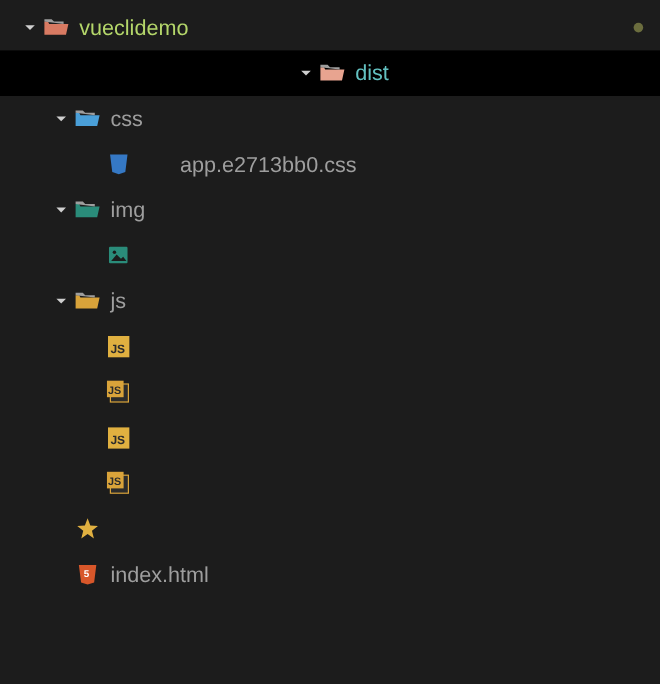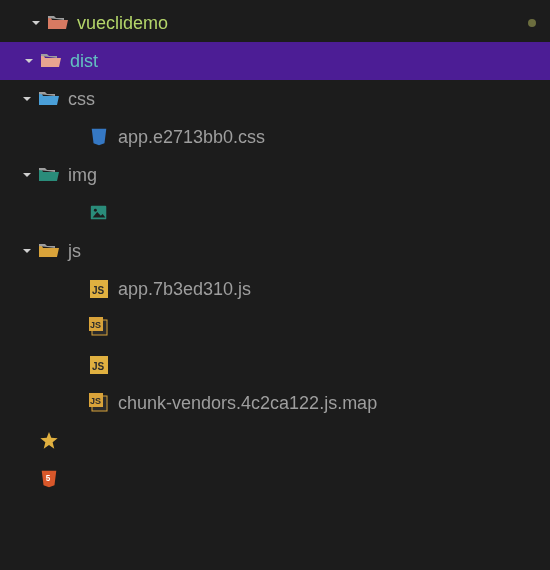--- a/index.html
+++ b/index.html
@@ -13,21 +13,22 @@
       overflow: hidden;
       padding-top: 4px;
     }
     .row {
       display: flex;
       align-items: center;
       height: 38px;
       white-space: nowrap;
     }
     .row.selected {
-      background: #4c1d95;
+      background: #000000;
+      justify-content: center;
     }
     .arrow {
       width: 14px;
       display: inline-flex;
       justify-content: center;
       align-items: center;
       color: #cfcfcf;
       font-size: 11px;
     }
     .arrow svg { display: block; }
@@ -41,24 +42,24 @@
     }
     .label { }
     .root-label { color: #b4d66a; }
     .selected-label { color: #63c1c1; }
     .dot {
       width: 8px; height: 8px; border-radius: 50%;
       background: #6b6d3e;
       margin-left: auto;
       margin-right: 14px;
     }
-    .ind-0 { padding-left: 7px; margin-left: 22px; }
+    .ind-0 { padding-left: 18px; }
     .ind-1 { padding-left: 22px; }
-    .ind-2 { padding-left: 20px; }
-    .ind-3 { padding-left: 84px; }
+    .ind-2 { padding-left: 44px; }
+    .ind-3 { padding-left: 84px; gap: 32px; }
   </style>
 </head>
 <body>
 
 <svg width="0" height="0" style="position:absolute">
   <defs>
     <g id="i-folder-open">
       <path d="M1 5 L1 16 L19 16 L21 7 L5 7 L4 5 Z"></path>
       <path d="M1 5 L1 3 L7 3 L9 5 L17 5 L17 7" fill="currentColor"></path>
     </g>
@@ -167,21 +168,20 @@
   <span class="label">js</span>
 </div>
 
 <div class="row ind-3">
   <span class="icon">
     <svg width="18" height="18" viewBox="0 0 18 18">
         <rect width="18" height="18" fill="#e0b040"></rect>
         <text x="2" y="14" font-size="10" font-weight="700" fill="#2b2b2b">JS</text>
       </svg>
   </span>
-  <span class="label">app.7b3ed310.js</span>
 </div>
 
 <div class="row ind-3">
   <span class="icon">
     <svg width="20" height="20" viewBox="0 0 20 20">
         <rect x="3" y="3" width="15" height="15" fill="#2b2b2b" stroke="#d9a33a" stroke-width="1"></rect>
         <rect x="0" y="0" width="14" height="14" fill="#d9a33a"></rect>
         <text x="1" y="11" font-size="9" font-weight="700" fill="#2b2b2b">JS</text>
       </svg>
   </span>
@@ -197,33 +197,33 @@
 </div>
 
 <div class="row ind-3">
   <span class="icon">
     <svg width="20" height="20" viewBox="0 0 20 20">
         <rect x="3" y="3" width="15" height="15" fill="#2b2b2b" stroke="#d9a33a" stroke-width="1"></rect>
         <rect x="0" y="0" width="14" height="14" fill="#d9a33a"></rect>
         <text x="1" y="11" font-size="9" font-weight="700" fill="#2b2b2b">JS</text>
       </svg>
   </span>
-  <span class="label">chunk-vendors.4c2ca122.js.map</span>
 </div>
 
 <div class="row ind-2">
   <span class="arrow"></span>
   <span class="icon">
     <svg width="20" height="20" viewBox="0 0 22 22" fill="#e0b040">
         <use href="#i-star"></use>
       </svg>
   </span>
 </div>
 
 <div class="row ind-2">
   <span class="arrow"></span>
   <span class="icon">
     <svg width="20" height="20" viewBox="0 0 22 22" fill="#d8572a">
         <use href="#i-html"></use>
         <text x="7.5" y="13" font-size="9" font-weight="700" fill="#fff">5</text>
       </svg>
   </span>
+  <span class="label">index.html</span>
 </div>
 
 </body></html>

